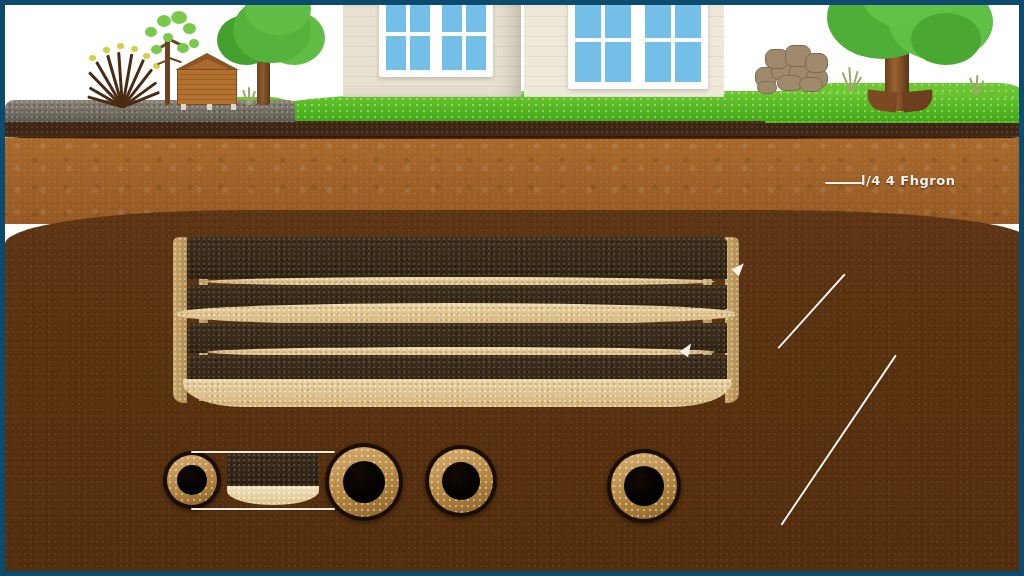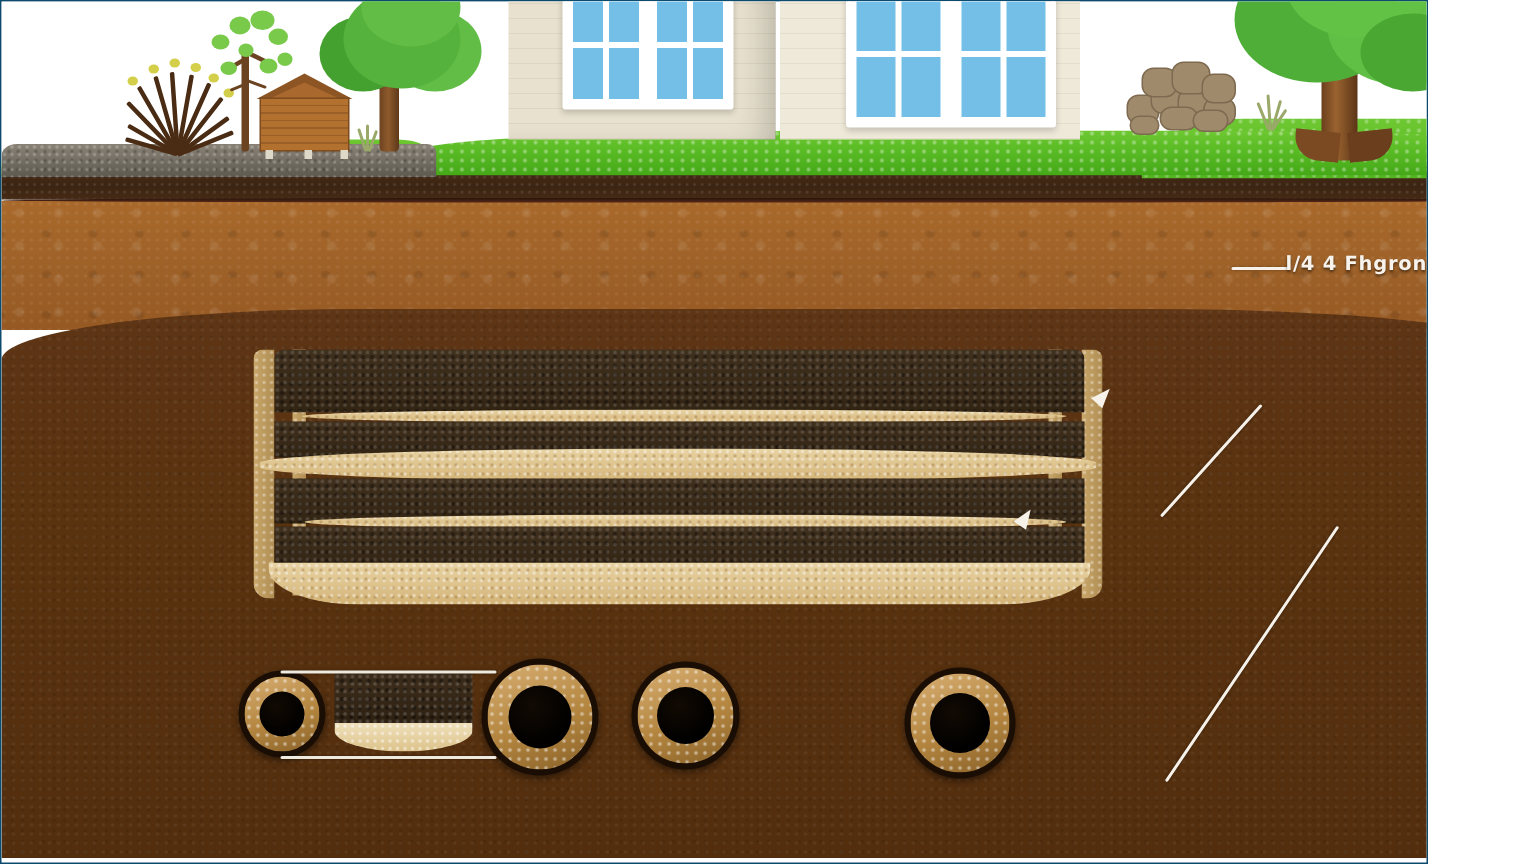--- a/index.html
+++ b/index.html
@@ -2,24 +2,24 @@
 <html><head>
 <meta charset="utf-8">
 <title>Septic Drain Field Cross-Section</title>
 <style>
   html,body{margin:0;padding:0;background:#ffffff;}
   body{
     font-family:"Liberation Sans", sans-serif;
     width:1024px;height:576px;overflow:hidden;
   }
   #scene{
-    position:relative;width:952px;height:576px;
+    position:relative;width:1024px;height:576px;
     background:#ffffff;overflow:hidden;
     box-sizing:border-box;
-    border:1px solid #0c4a6e;
+    border:5px solid #0c4a6e;
   }
   .layer{position:absolute;}
 
   
   #sky{left:0;top:0;width:1024px;height:115px;background:#ffffff;}
 
   
   #grass-right{
     left:276px;top:86px;width:743px;height:30px;
     background:

